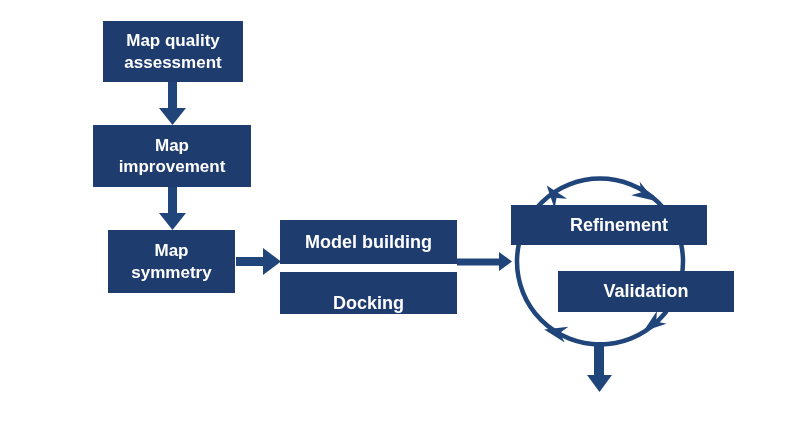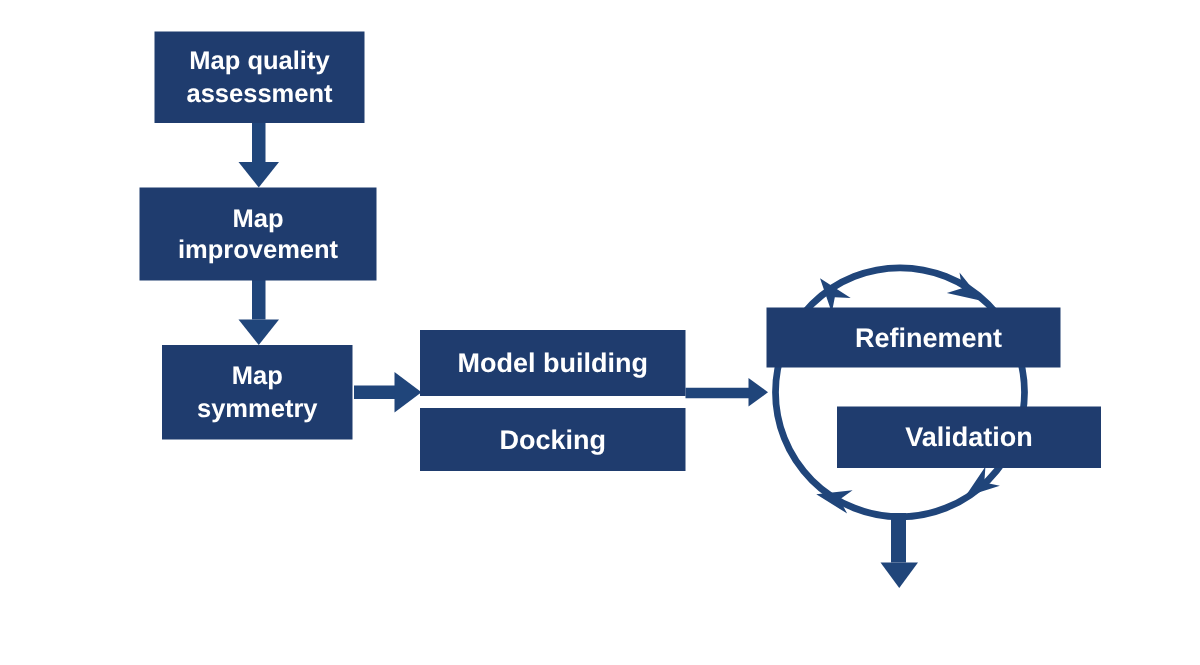--- a/index.html
+++ b/index.html
@@ -16,21 +16,21 @@
     display:flex;align-items:center;justify-content:center;
     background:var(--node-fill,#1f3c6e);
     color:var(--node-text,#ffffff);
     font-weight:700;font-size:17px;line-height:1.25;
     text-align:center;white-space:pre-line;
   }
   .b1{left:103px;top:21px;width:140px;height:61px;}
   .b2{left:93px;top:125px;width:158px;height:62px;}
   .b3{left:108px;top:230px;width:127px;height:63px;}
   .b4{left:280px;top:208px;width:177px;height:44px;font-size:18px;margin-top:12px;}
-  .b5{left:280px;top:272px;width:177px;height:42px;font-size:18px;}
+  .b5{left:280px;top:272px;width:177px;height:42px;font-size:18px;align-items:flex-end;}
   .b6{left:511px;top:205px;width:176px;height:40px;font-size:18px;padding-left:20px;}
   .b7{left:511px;top:271px;width:176px;height:41px;font-size:18px;margin-left:47px;}
   .b8{left:512px;top:392px;width:175px;height:41px;font-size:18px;}
   .conn{fill:var(--connector,#20457a);}
   .ring{fill:none;stroke:var(--connector,#20457a);stroke-width:4.5px;}
 </style>
 </head>
 <body>
 
 <div class="canvas">

